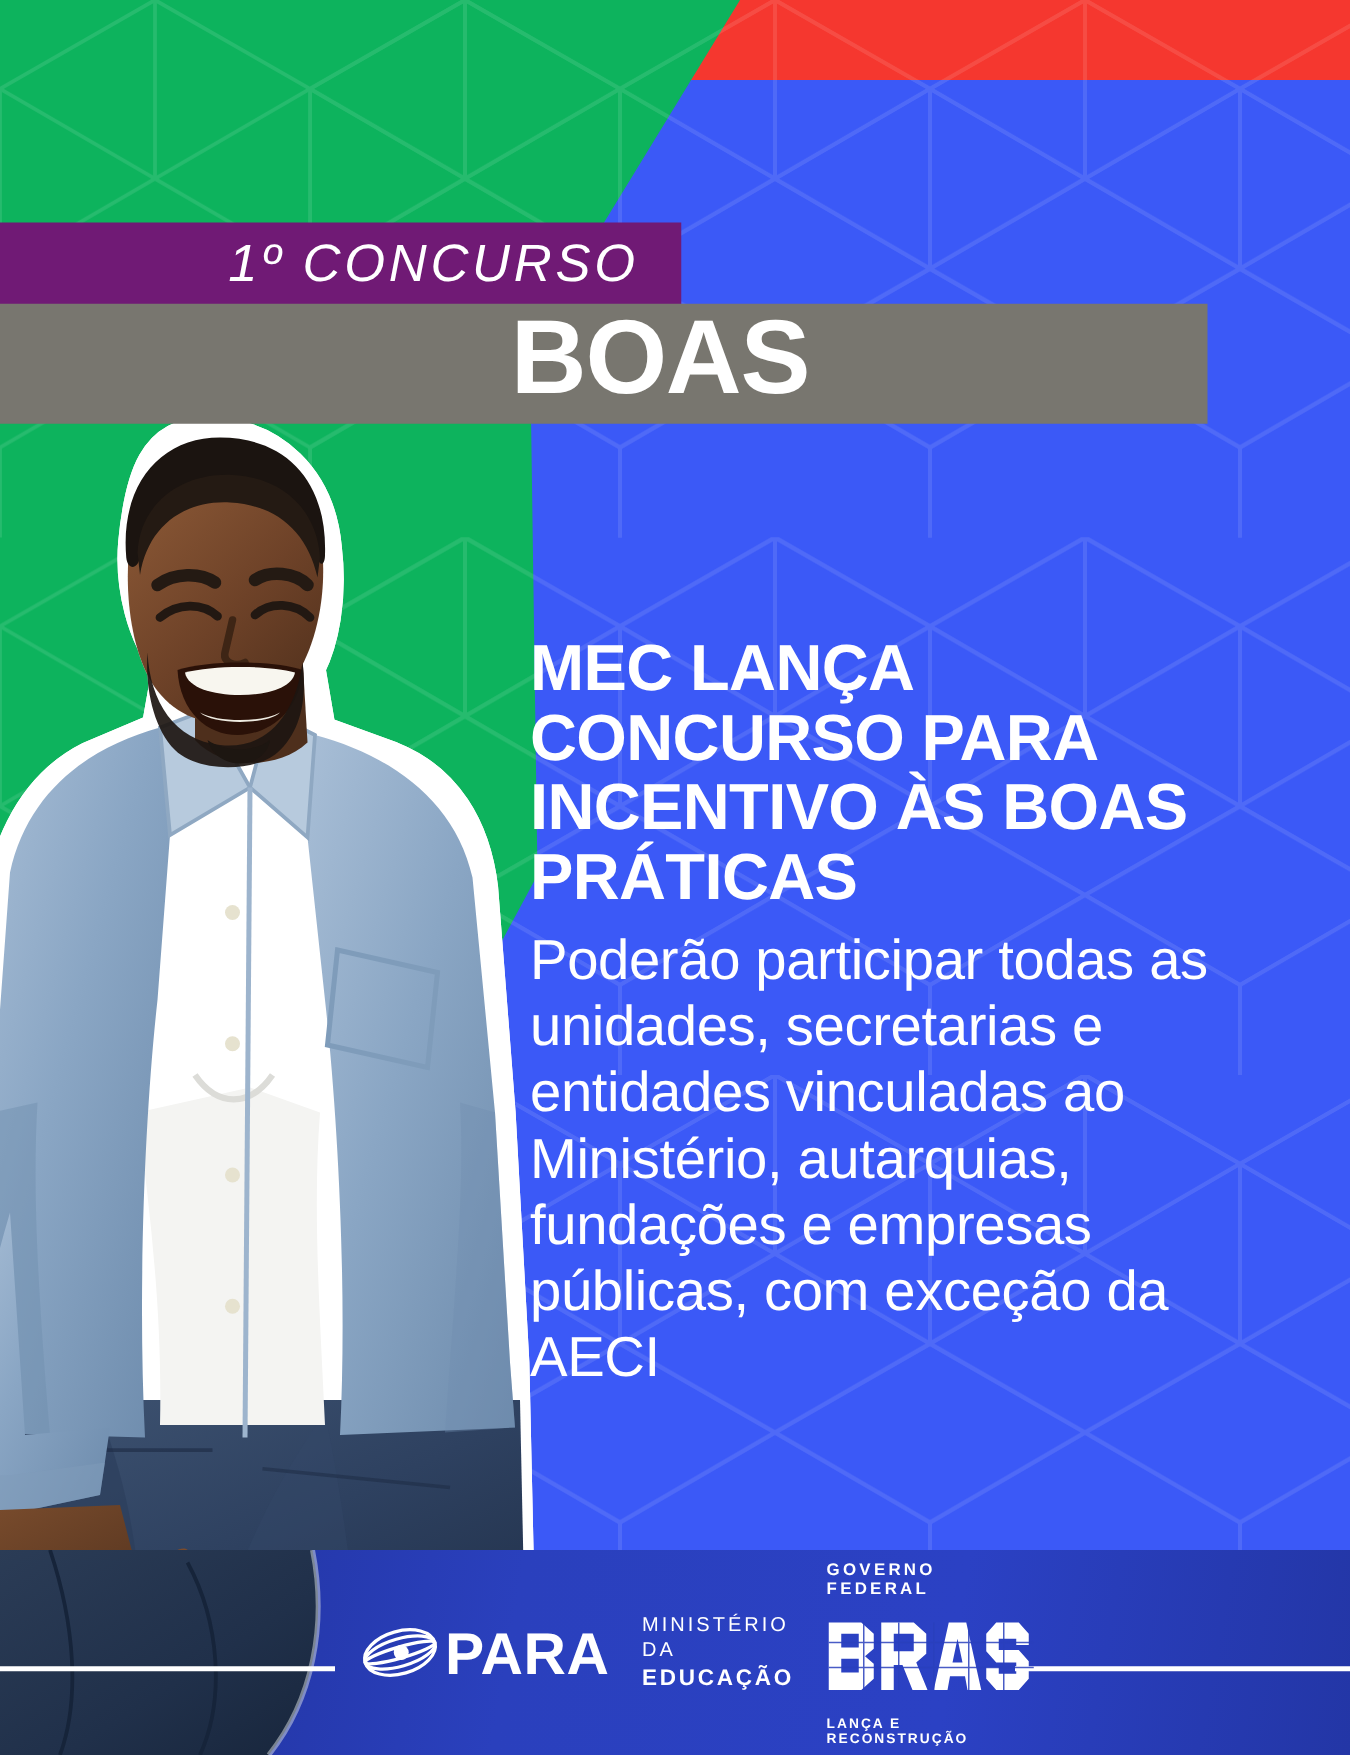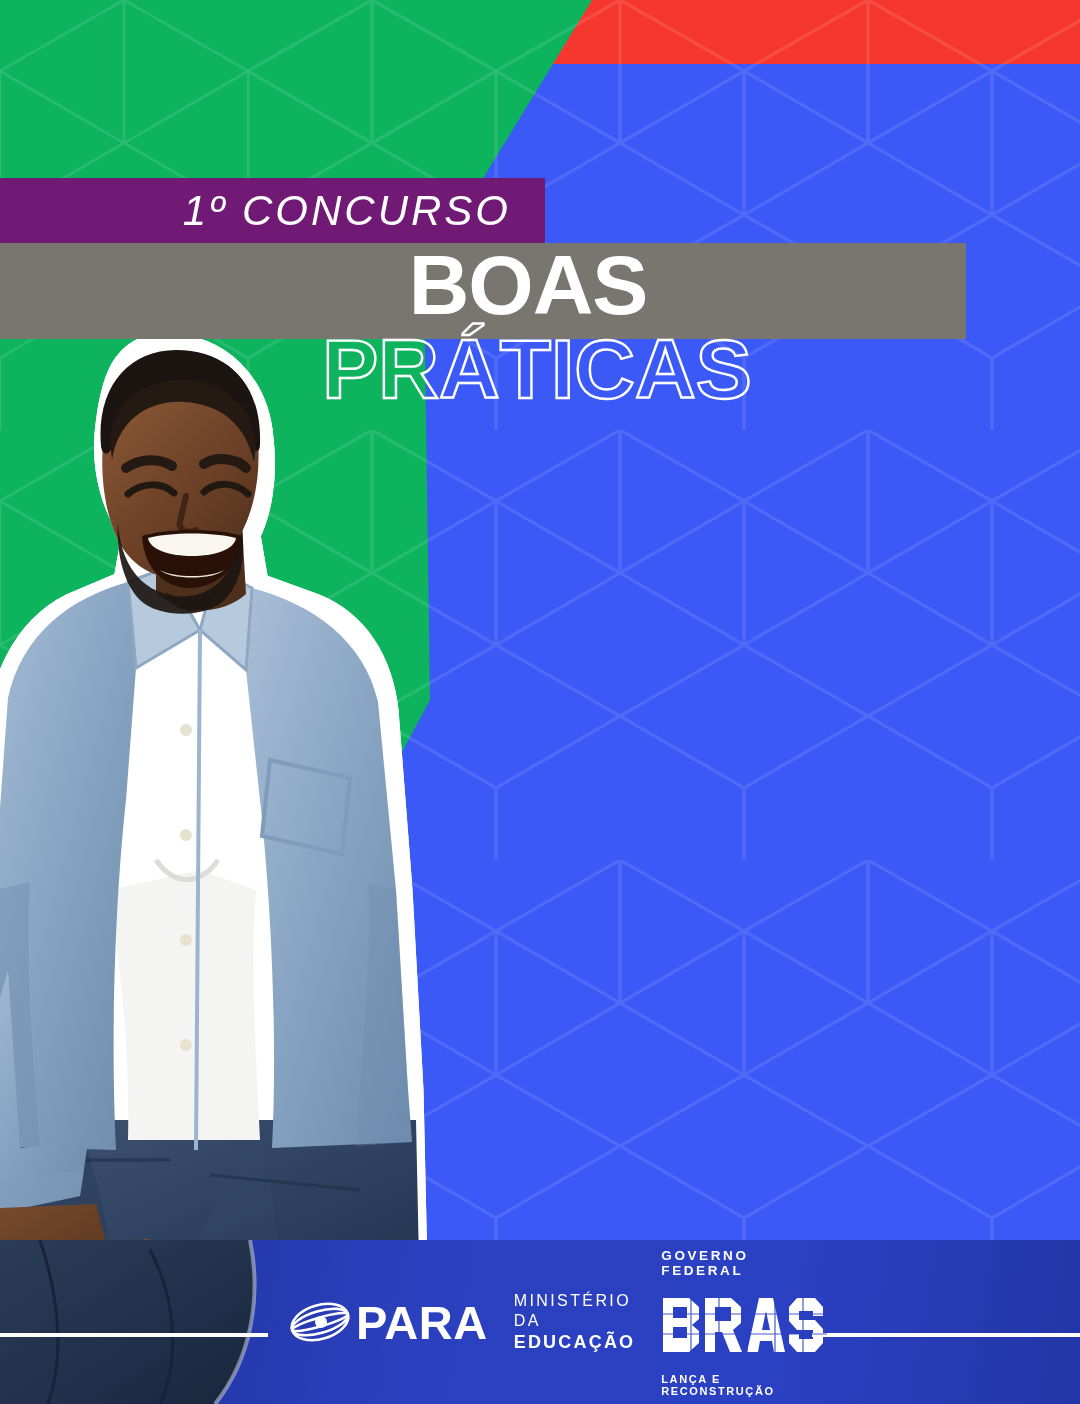--- a/index.html
+++ b/index.html
@@ -351,23 +351,26 @@
       <path d="M30 1000 L 300 1076" stroke="#ffffff" stroke-width="6" fill="none"></path>
     </svg>
   </div>
 
   <div class="band-yellow">
     <div class="kicker">1º CONCURSO</div>
   </div>
 
   <div class="band-gray">
     <span class="title-solid">BOAS</span>
-    <span class="title-outline">PRÁTICAS</span>
   </div>
 
+  <div class="copy">
+    <h1 class="headline">MEC LANÇA CONCURSO PARA INCENTIVO ÀS BOAS PRÁTICAS</h1>
+    <p class="subcopy">Poderão participar todas as unidades, secretarias e entidades vinculadas ao Ministério, autarquias, fundações e empresas públicas, com exceção da AECI</p>
+  </div>
 
   <div class="footer">
 
     <div class="footer-photo-mask">
       <svg width="470" height="164" viewBox="0 0 470 164">
         <defs>
           <linearGradient id="fjeans" x1="0" y1="0" x2="1" y2="1">
             <stop offset="0%" stop-color="#2b3c56"></stop>
             <stop offset="60%" stop-color="#20304a"></stop>
             <stop offset="100%" stop-color="#18263c"></stop>

